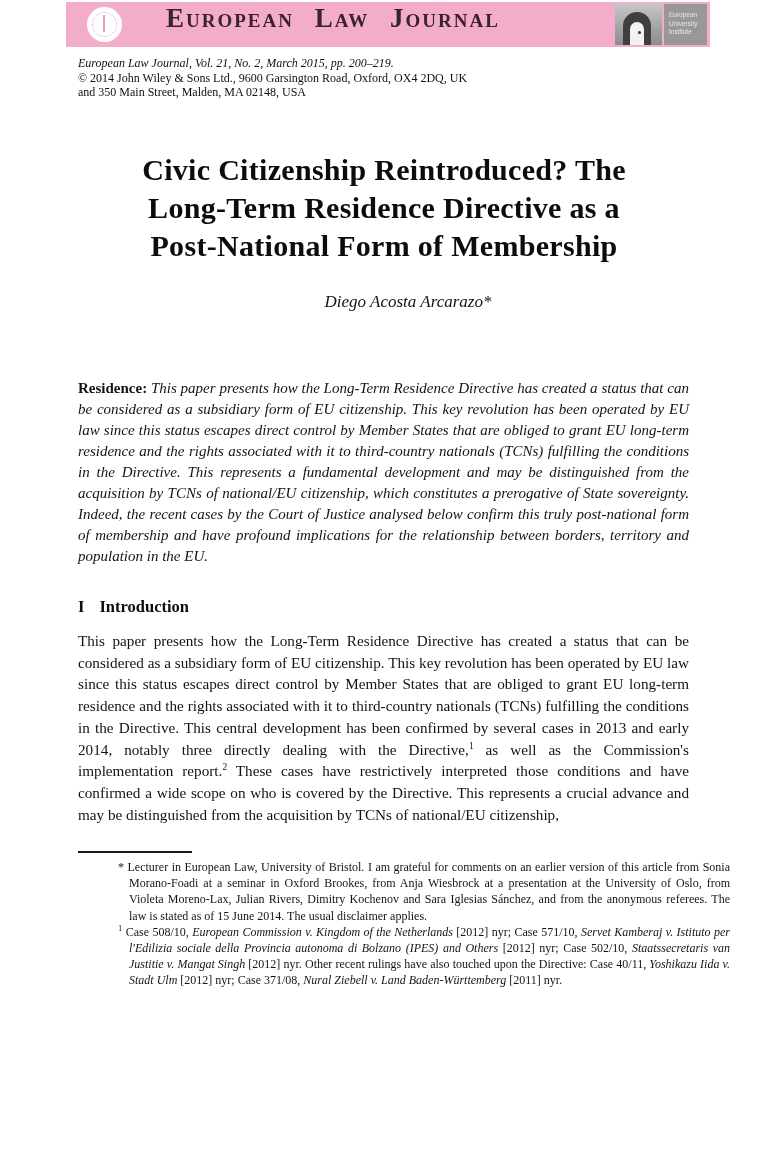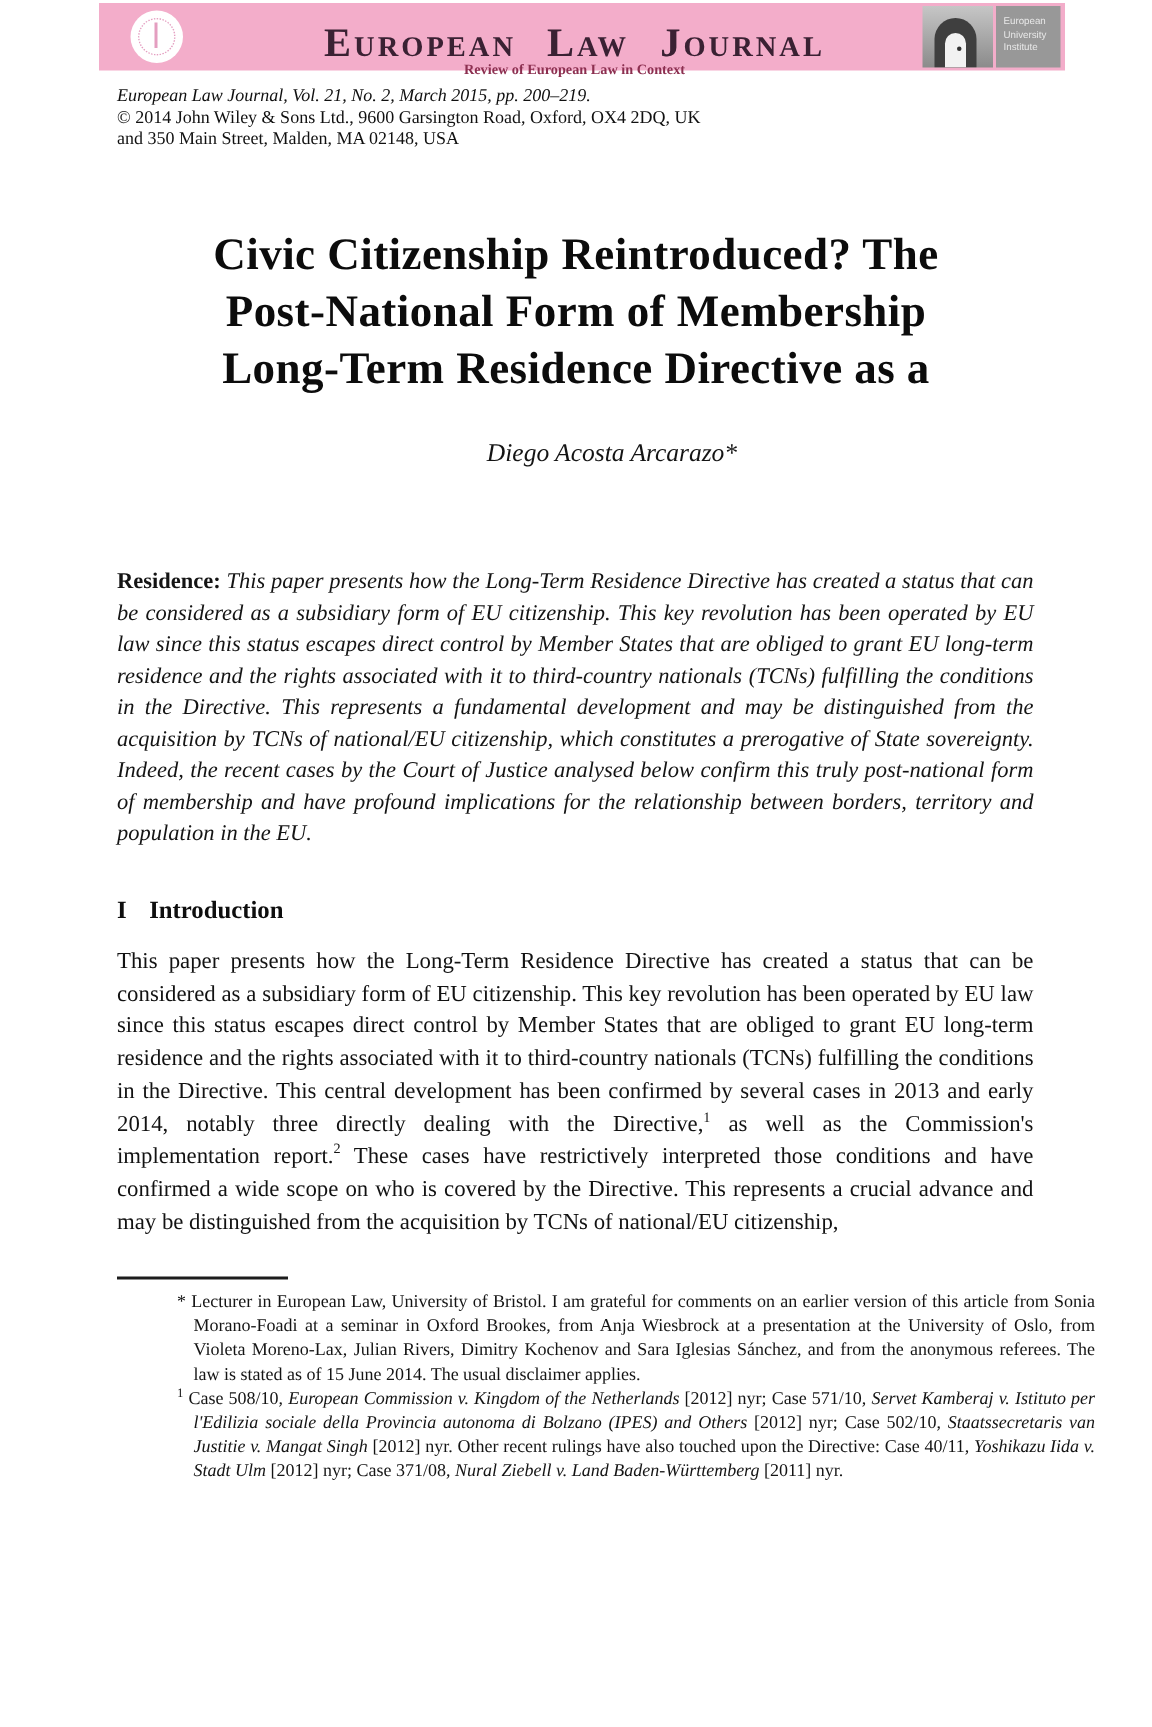--- a/index.html
+++ b/index.html
@@ -27,22 +27,21 @@
   .seal-inner {
     width:23px; height:23px; border-radius:50%;
     border:1.5px dotted #e49ec0;
     position:relative;
   }
   .seal-inner::after {
     content:""; position:absolute; left:10px; top:2px;
     width:1.5px; height:17px; background:#e49ec0;
   }
   .banner-center {
-    position:absolute; left:100px; right:110px; top:12px;
-    text-align:center;
+    position:absolute; left:100px; right:110px; top:2px;
   }
   .banner-title {
     font-variant:small-caps;
     font-size:27px; line-height:28px;
     letter-spacing:2px; word-spacing:12px;
     font-weight:600;
     color:#3a2133;
   }
   .banner-subtitle {
     font-size:9.5px; line-height:11px;
@@ -152,21 +151,20 @@
 </style>
 </head>
 <body>
 
 <div class="banner">
   <div class="seal">
     <div class="seal-inner"></div>
   </div>
   <div class="banner-center">
     <div class="banner-title">European Law Journal</div>
-    <div class="banner-subtitle">Review of European Law in Context</div>
   </div>
   <div class="eui-logo">
     <div class="eui-arch-tile">
       <div class="eui-arch">
         <div class="eui-door"></div>
       </div>
     </div>
     <div class="eui-text-tile">
       <div>European</div>
       <div>University</div>
@@ -176,22 +174,22 @@
 </div>
 
 <div class="citation">
   <div class="c1">European Law Journal, Vol. 21, No. 2, March 2015, pp. 200–219.</div>
   <div>© 2014 John Wiley &amp; Sons Ltd., 9600 Garsington Road, Oxford, OX4 2DQ, UK</div>
   <div>and 350 Main Street, Malden, MA 02148, USA</div>
 </div>
 
 <div class="article-title">
   <div>Civic Citizenship Reintroduced? The</div>
+  <div>Long-Term Residence Directive as a</div>
   <div>Post-National Form of Membership</div>
-  <div>Long-Term Residence Directive as a</div>
 </div>
 <div class="article-author">Diego Acosta Arcarazo*</div>
 
 <div class="abstract">
   <span class="abstract-label">Residence:</span>
   <span> </span><span>This paper presents how the Long-Term Residence Directive has created a status that can be considered as a subsidiary form of EU citizenship. This key revolution has been operated by EU law since this status escapes direct control by Member States that are obliged to grant EU long-term residence and the rights associated with it to third-country nationals (TCNs) fulfilling the conditions in the Directive. This represents a fundamental development and may be distinguished from the acquisition by TCNs of national/EU citizenship, which constitutes a prerogative of State sovereignty. Indeed, the recent cases by the Court of Justice analysed below confirm this truly post-national form of membership and have profound implications for the relationship between borders, territory and population in the EU.</span>
 </div>
 
 <div class="section-heading">
   <span class="sec-num">I</span><span>Introduction</span>

